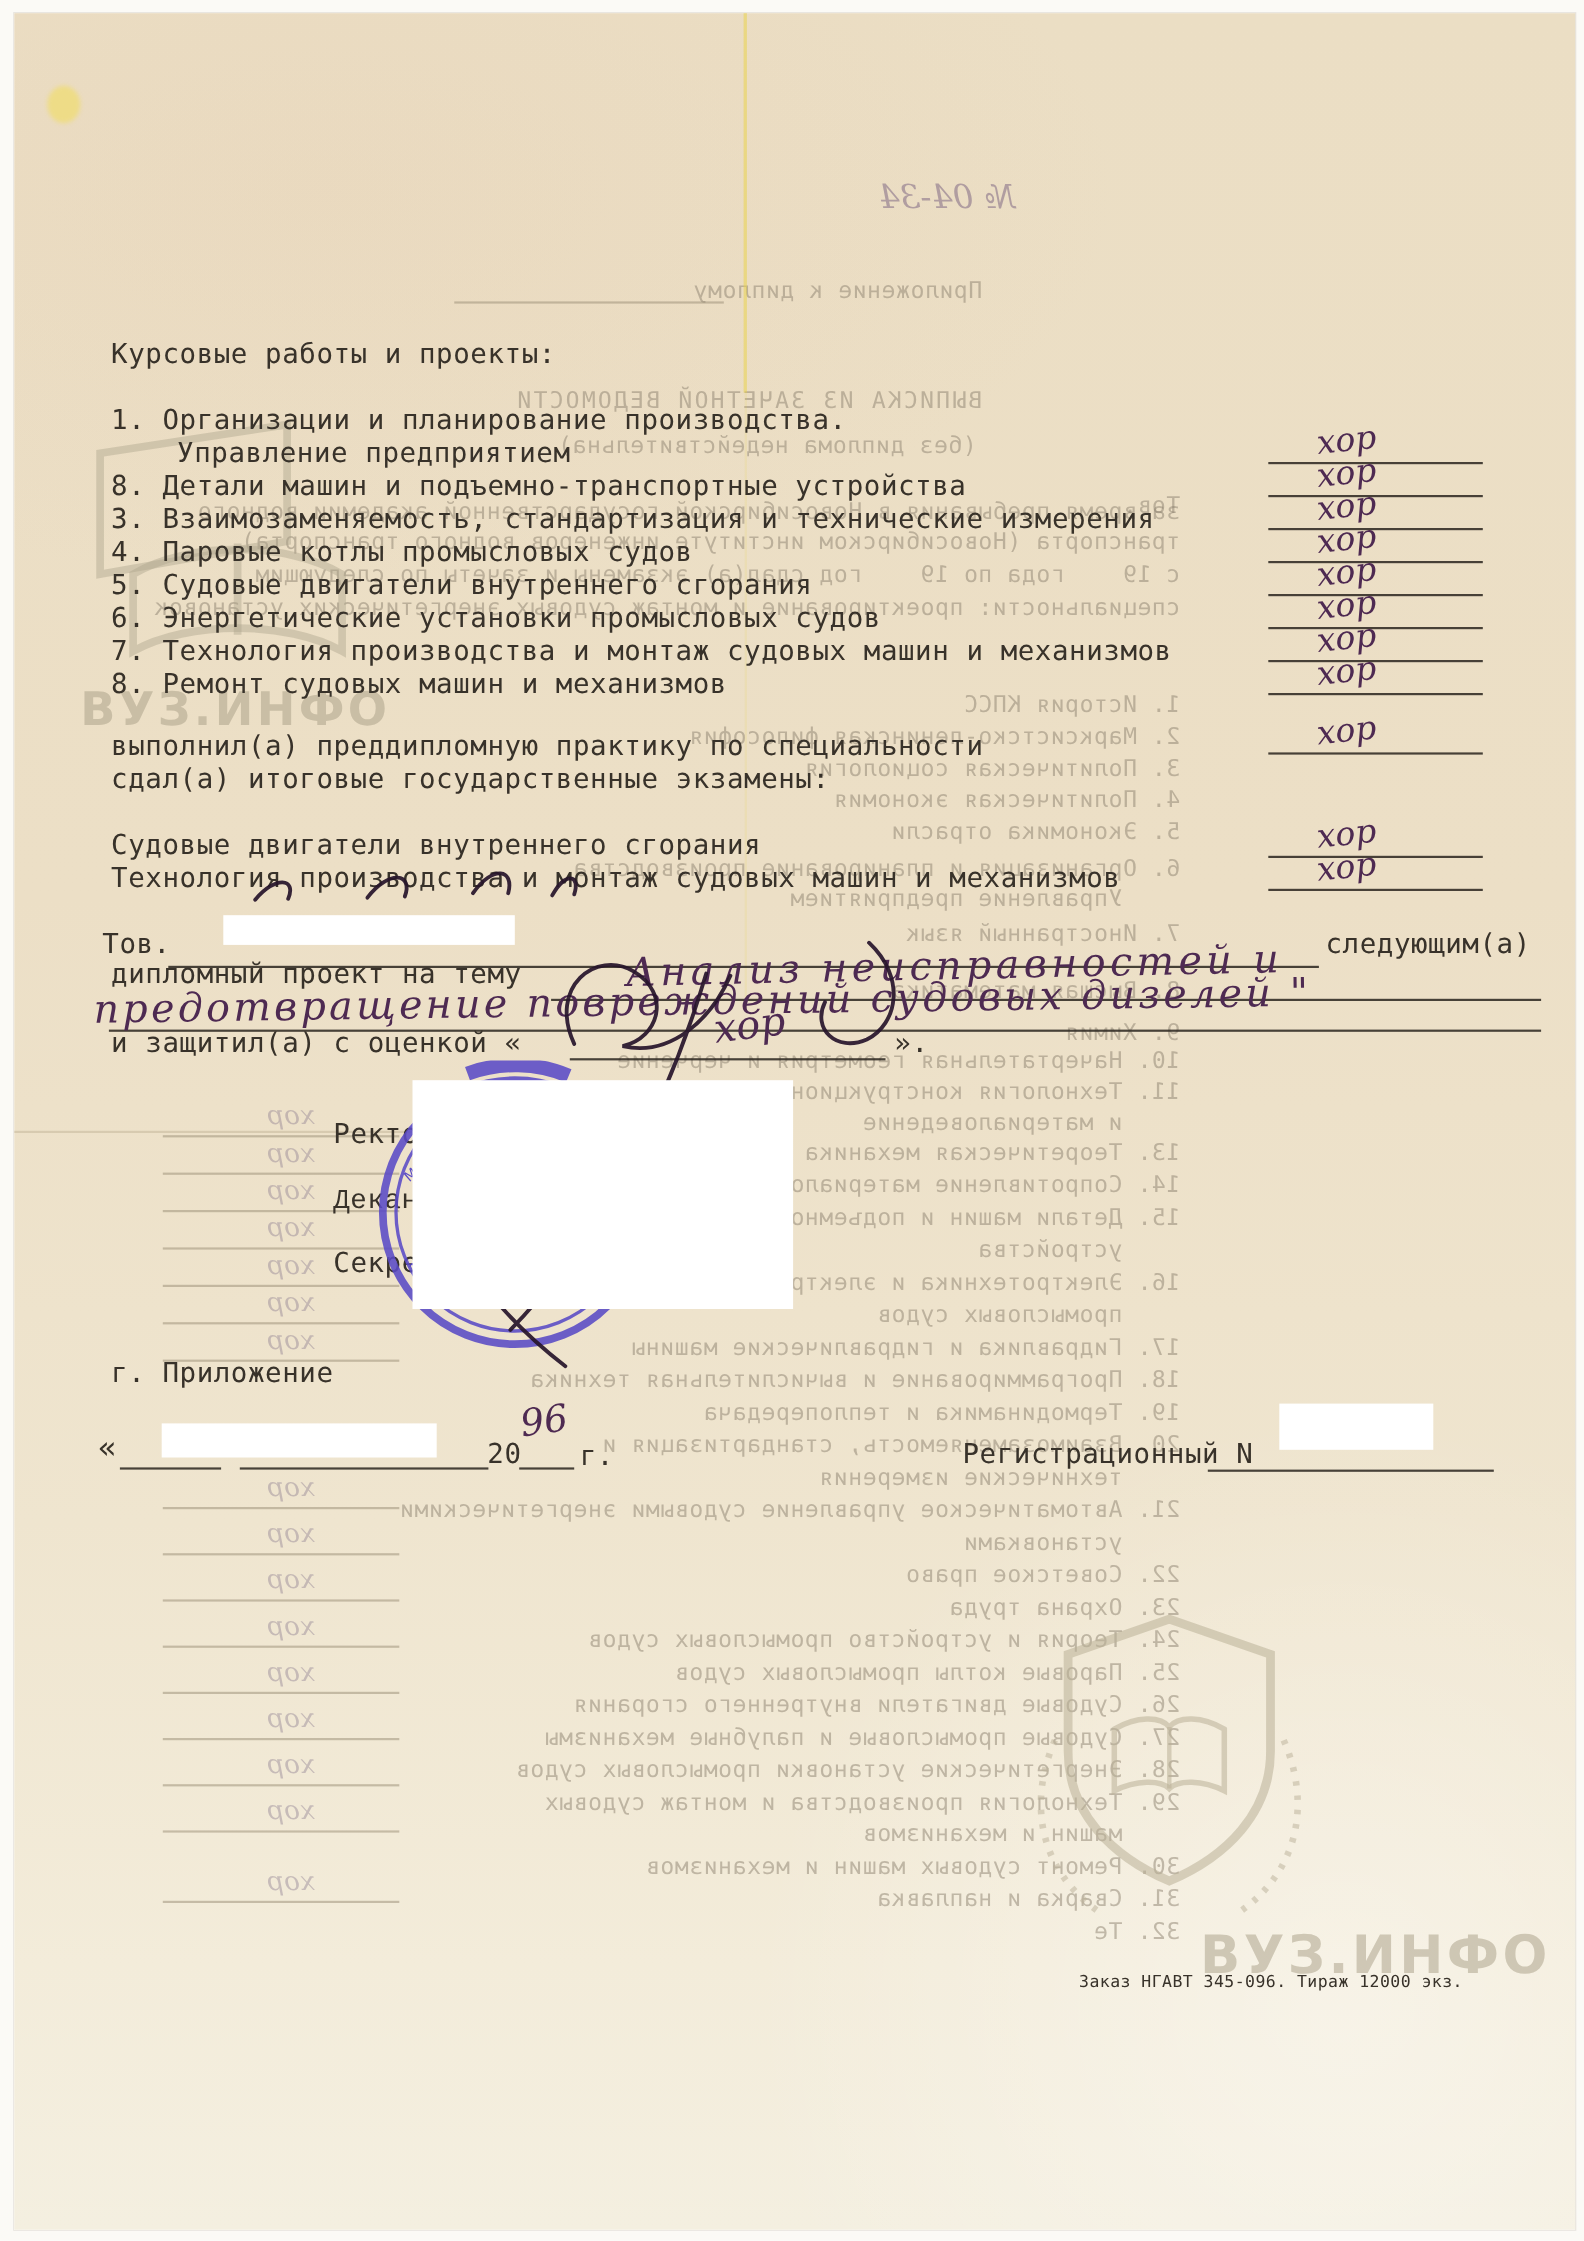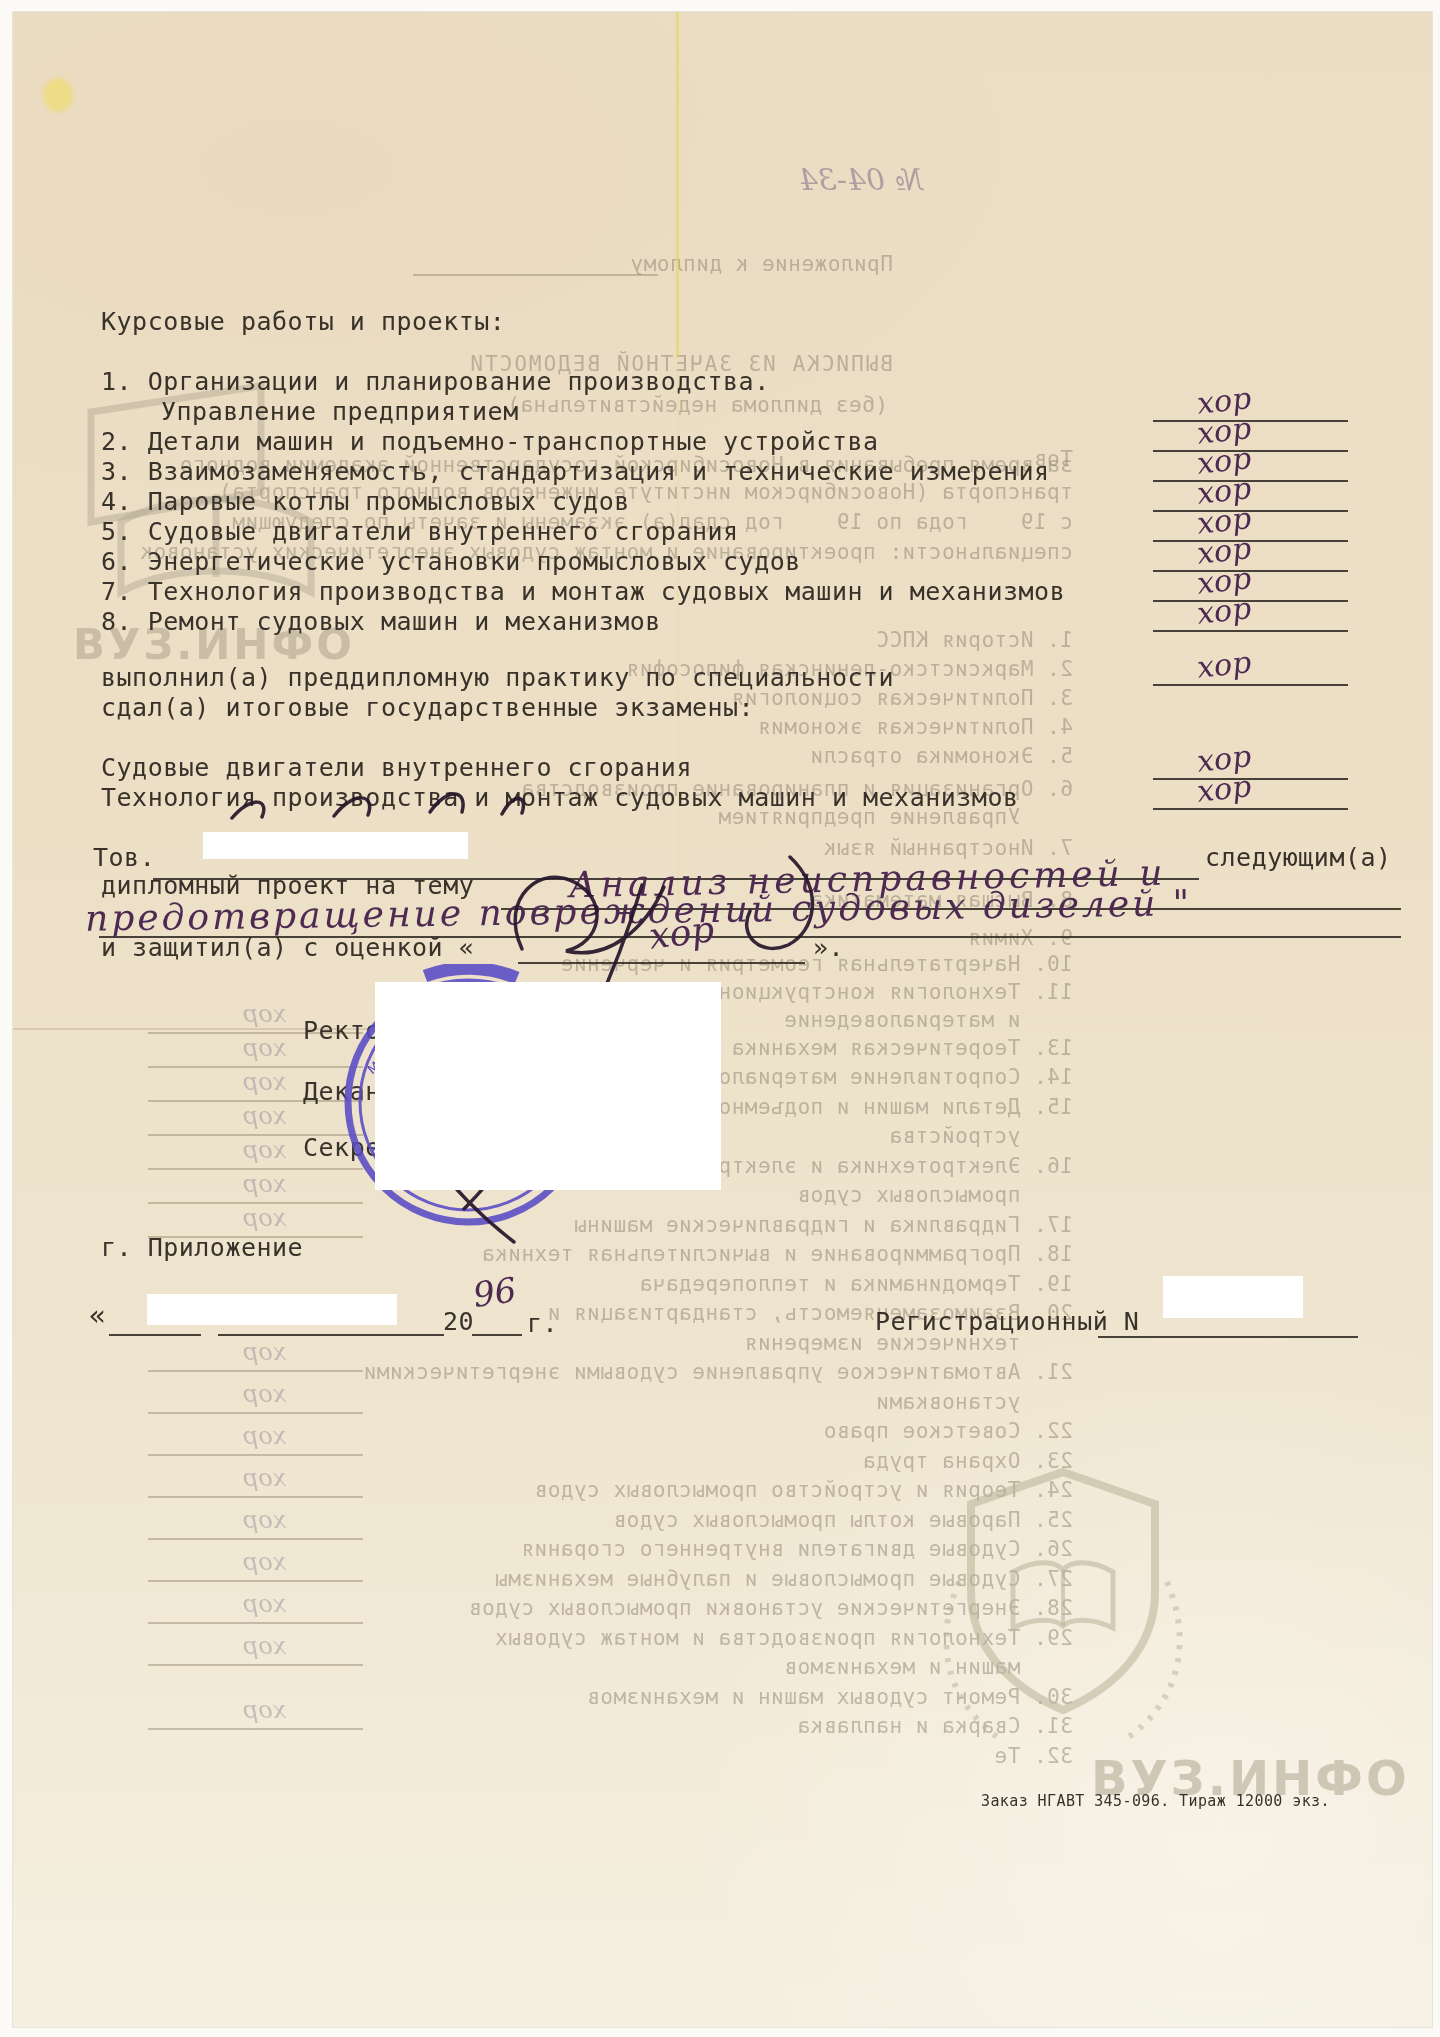--- a/index.html
+++ b/index.html
@@ -216,21 +216,21 @@
       <path d="M264 130 C 290 190, 276 250, 224 286"></path>
     </g>
   </svg>
   <div class="wm-text" style="left:1078px;top:1738px;font-size:48px;">ВУЗ.ИНФО</div>
 
   <div>
 
   <div class="t" style="top: 296px; left: 88px; text-align: right;">Курсовые работы и проекты:</div>
         <div class="t" style="top: 356px; left: 88px;">1. Организации и планирование производства.</div>
         <div class="t" style="top: 386px; left: 148px;">Управление предприятием</div>
-        <div class="t" style="top: 416px; left: 88px;">2. Детали машин и подъемно-транспортные устройства</div>
+        <div class="t" style="top: 416px; left: 88px;">8. Детали машин и подъемно-транспортные устройства</div>
         <div class="t" style="top: 446px; left: 88px;">3. Взаимозаменяемость, стандартизация и технические измерения</div>
         <div class="t" style="top: 476px; left: 88px;">4. Паровые котлы промысловых судов</div>
         <div class="t" style="top: 506px; left: 88px;">5. Судовые двигатели внутреннего сгорания</div>
         <div class="t" style="top: 536px; left: 88px;">6. Энергетические установки промысловых судов</div>
         <div class="t" style="top: 566px; left: 88px;">7. Технология производства и монтаж судовых машин и механизмов</div>
         <div class="t" style="top: 596px; left: 88px;">8. Ремонт судовых машин и механизмов</div>
         <div class="t" style="top: 652px; left: 88px;">выполнил(а) преддипломную практику по специальности</div>
         <div class="t" style="top: 682px; left: 88px;">сдал(а) итоговые государственные экзамены:</div>
         <div class="t" style="top: 742px; left: 88px;">Судовые двигатели внутреннего сгорания</div>
         <div class="t" style="top: 772px; left: 88px;">Технология производства и монтаж судовых машин и механизмов</div>
@@ -303,21 +303,21 @@
   <div class="ln" style="left:86px;top:924px;width:1302px;"></div>
   <div class="hand" style="left:72px;top:878px;font-size:36px;letter-spacing:3px;transform:rotate(-.8deg);">предотвращение повреждений судовых дизелей "</div>
   <div class="t" style="left:88px;top:922px;">и защитил(а) с оценкой «</div>
   <div class="ln" style="left:505px;top:950px;width:287px;"></div>
   <div class="hand" style="left:636px;top:900px;font-size:36px;transform:rotate(-7deg);">хор</div>
   <div class="t" style="left:800px;top:922px;">».</div>
 
   <div>
 
   <div class="t" style="left: 290px; top: 1005px;">Ректор</div>
-        <div class="t" style="left: 290px; top: 1066px;">Декан</div>
+        <div class="t" style="left: 290px; top: 1066px; font-family: Liberation Mono, monospace;">Декан</div>
         <div class="t" style="left: 290px; top: 1122px;">Секретарь</div>
       </div>
 
   <svg class="stamp" style="left:320px;top:952px;" width="272" height="272" viewBox="0 0 272 272">
     <g fill="none" stroke="#5a4bc6" opacity=".88">
       <circle cx="135" cy="138" r="120" stroke-width="7"></circle>
       <circle cx="135" cy="138" r="108" stroke-width="3"></circle>
       <circle cx="135" cy="138" r="70" stroke-width="2.5"></circle>
       <path d="M92 12 A 126 126 0 0 1 184 14" stroke-width="13"></path>
     </g>

